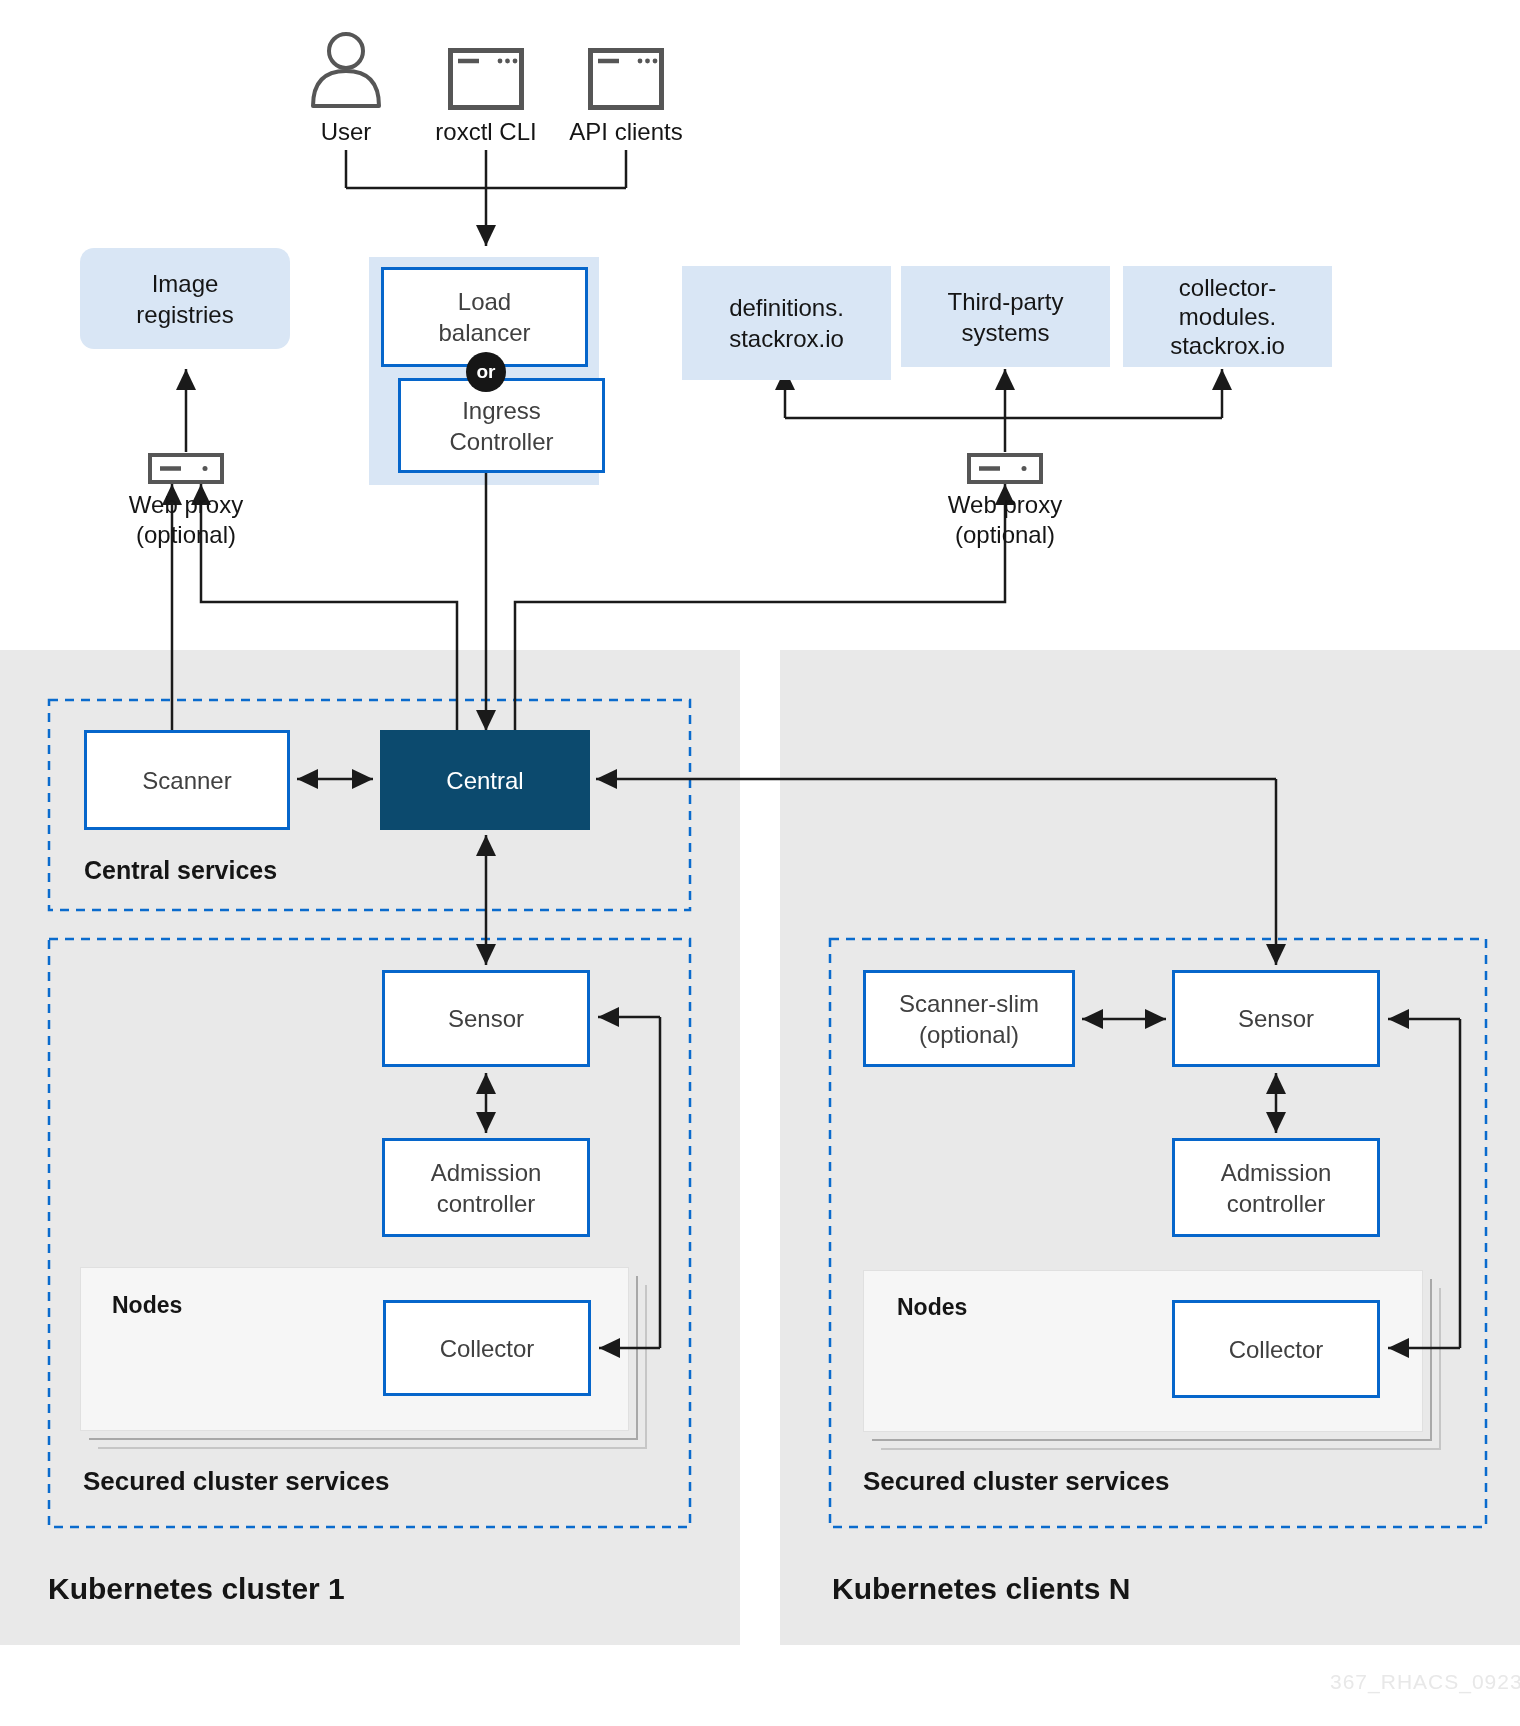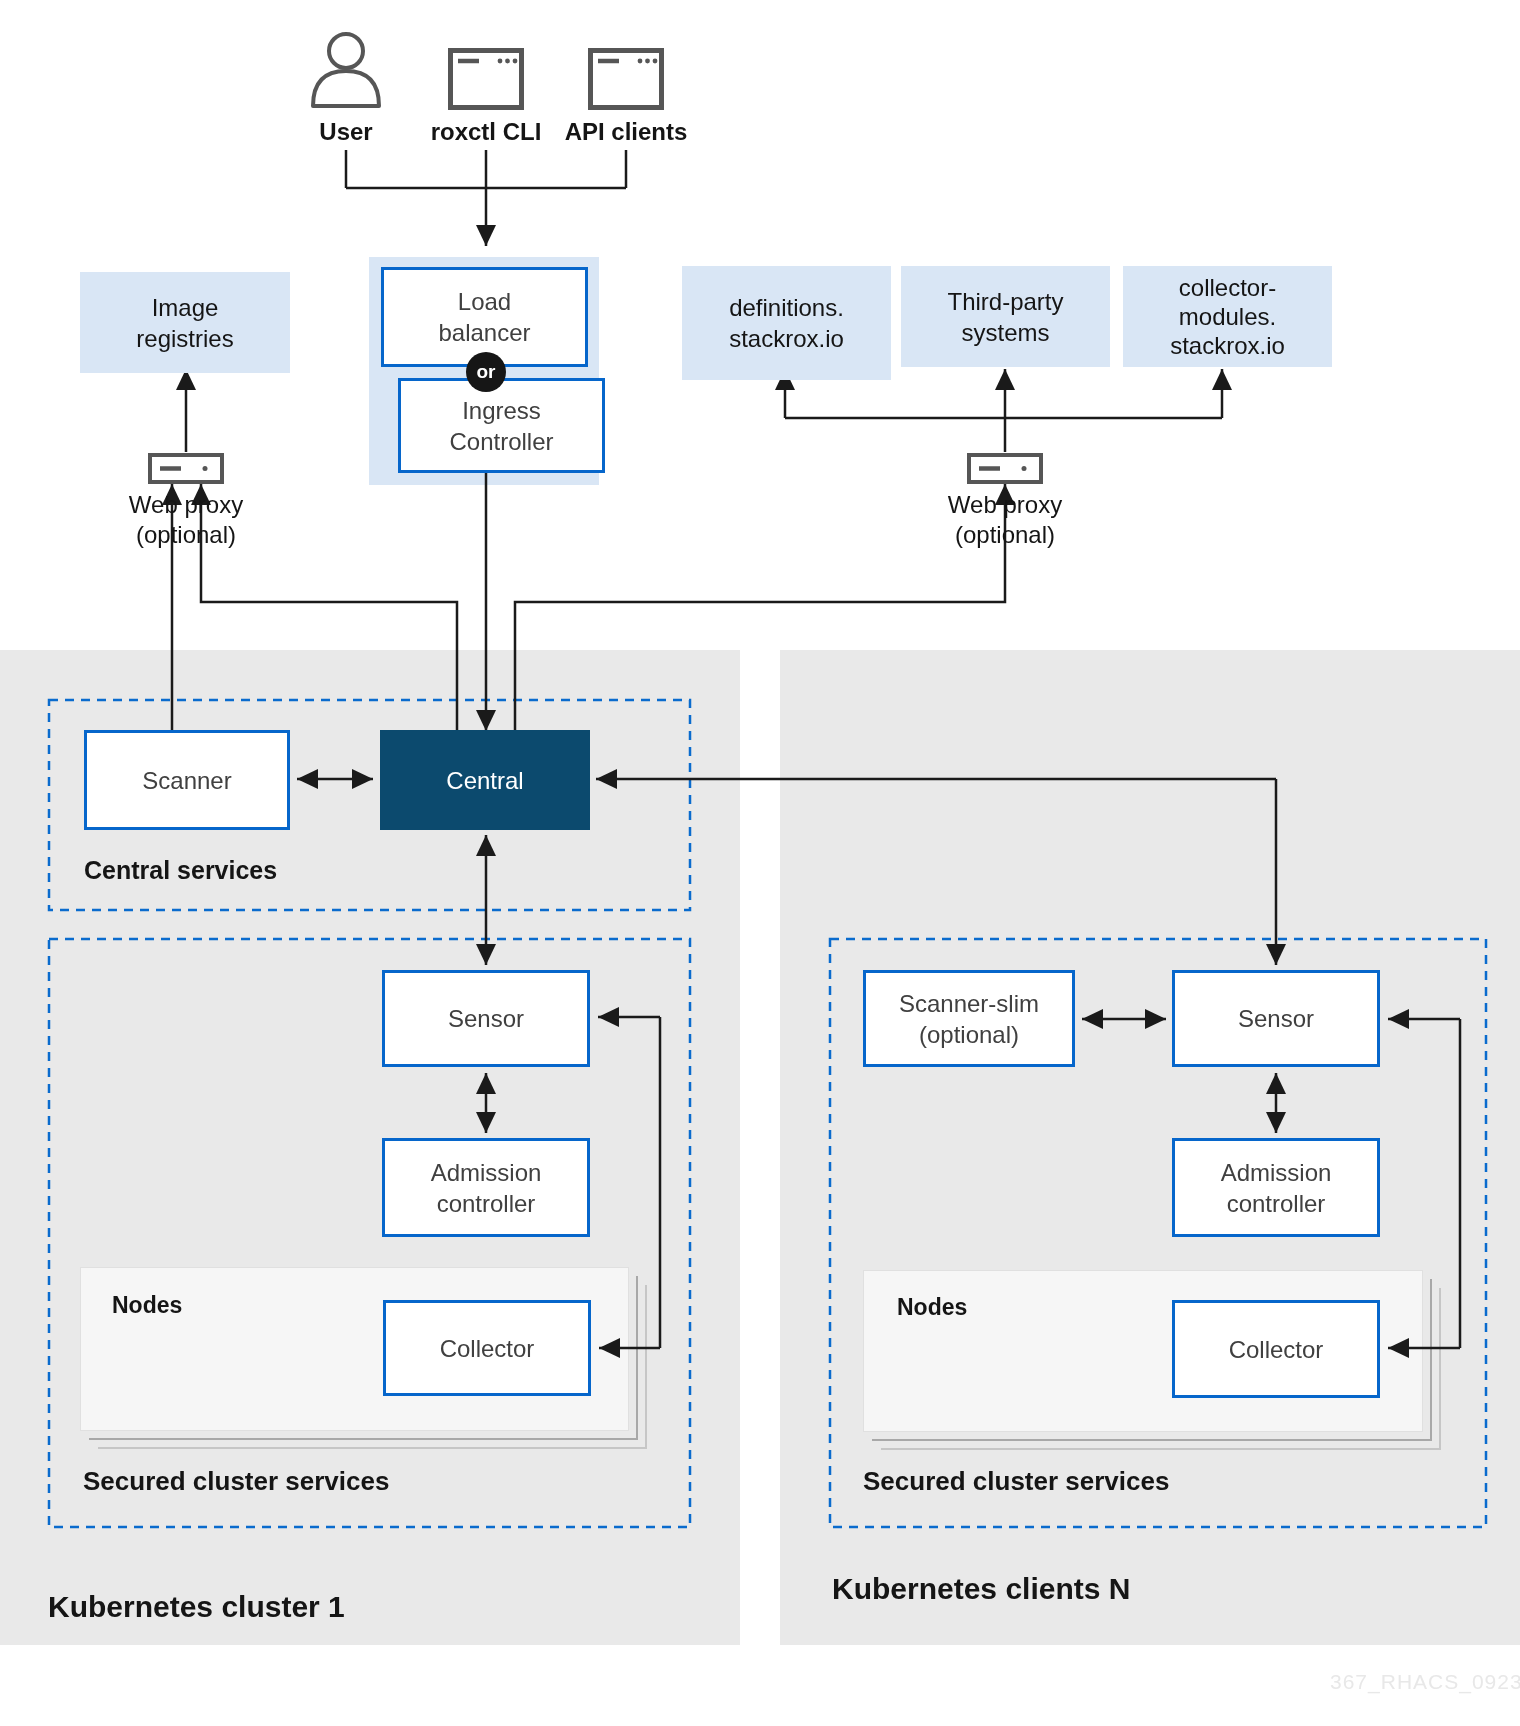--- a/index.html
+++ b/index.html
@@ -18,21 +18,21 @@
     text-align:center;font-size:24px;line-height:31px;font-weight:500;z-index:3;
   }
   .box.white{background:#ffffff;border:3px solid #0666cb;color:#404040;}
   .box.bluefill{background:#0c4a6e;color:#ffffff;border:none;}
   .box.light{background:#d9e6f5;color:#151515;font-weight:400;}
   .or-badge{
     position:absolute;width:40px;height:40px;border-radius:50%;background:#161616;color:#ffffff;
     display:flex;align-items:center;justify-content:center;font-size:19px;font-weight:700;z-index:4;
   }
   .icon{position:absolute;z-index:3;}
-  .actor-label{position:absolute;font-size:24px;font-weight:700;text-align:center;z-index:3;}
+  .actor-label{position:absolute;font-size:24px;font-weight:400;text-align:center;z-index:3;}
   .wp-label{position:absolute;text-align:center;font-size:24px;line-height:30px;z-index:3;}
   .section-title{position:absolute;font-weight:700;z-index:3;}
   .t-central{font-size:25px;}
   .t-nodes{font-size:23px;}
   .t-secured{font-size:26px;}
   .t-cluster{font-size:30px;}
   .watermark{position:absolute;font-size:21px;color:#e8e8e8;z-index:3;letter-spacing:1px;}
 </style>
 </head>
 <body>
@@ -135,21 +135,21 @@
           <circle cx="59.5" cy="13" r="2.4"></circle>
           <circle cx="67" cy="13" r="2.4"></circle>
       </g>
     </svg>
   </div>
 
   <div class="actor-label" style="left:266px;top:118px;width:160px;">User</div>
   <div class="actor-label" style="left:396px;top:118px;width:180px;">roxctl CLI</div>
   <div class="actor-label" style="left:536px;top:118px;width:180px;">API clients</div>
 
-  <div class="box light" style="left:80px;top:272px;width:210px;height:101px;">
+  <div class="box light" style="left:80px;top:248px;width:210px;height:101px;border-radius:14px;">
     <span>Image</span>
     <span>registries</span>
   </div>
   <div class="box light" style="left:682px;top:266px;width:209px;height:114px;">
     <span>definitions.</span>
     <span>stackrox.io</span>
   </div>
   <div class="box light" style="left:901px;top:266px;width:209px;height:101px;">
     <span>Third-party</span>
     <span>systems</span>
@@ -207,21 +207,21 @@
   </div>
   <div class="box white" style="left:382px;top:1138px;width:202px;height:93px;">
     <span>Admission</span>
     <span>controller</span>
   </div>
   <div class="section-title t-nodes" style="left:112px;top:1292px;">Nodes</div>
   <div class="box white" style="left:383px;top:1300px;width:202px;height:90px;">
     <span>Collector</span>
   </div>
   <div class="section-title t-secured" style="left:83px;top:1466px;">Secured cluster services</div>
-  <div class="section-title t-cluster" style="left:48px;top:1572px;margin-top:18px;">Kubernetes cluster 1</div>
+  <div class="section-title t-cluster" style="left:48px;top:1572px;">Kubernetes cluster 1</div>
 
   <div class="box white" style="left:863px;top:970px;width:206px;height:91px;">
     <span>Scanner-slim</span>
     <span style="font-weight:400;">(optional)</span>
   </div>
   <div class="box white" style="left:1172px;top:970px;width:202px;height:91px;">
     <span>Sensor</span>
   </div>
   <div class="box white" style="left:1172px;top:1138px;width:202px;height:93px;">
     <span>Admission</span>

